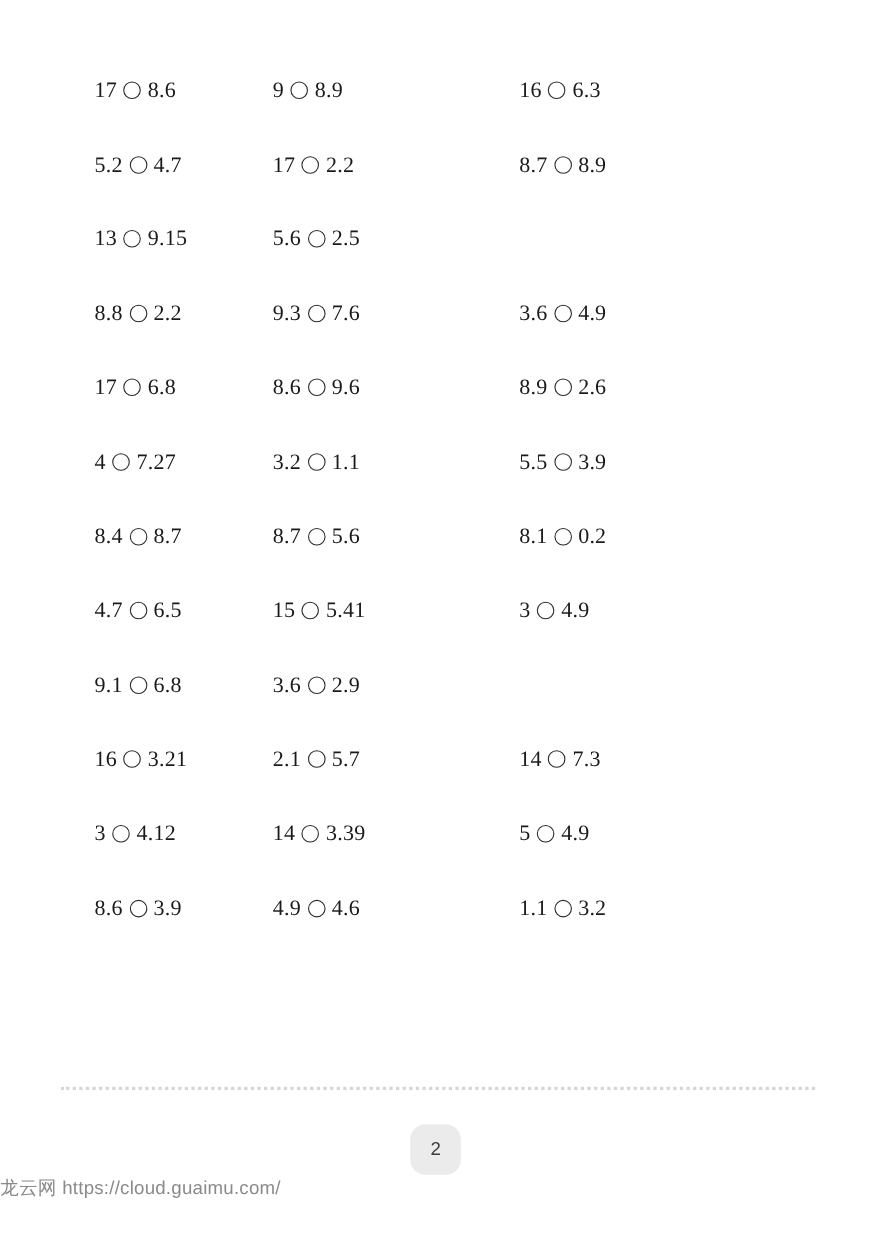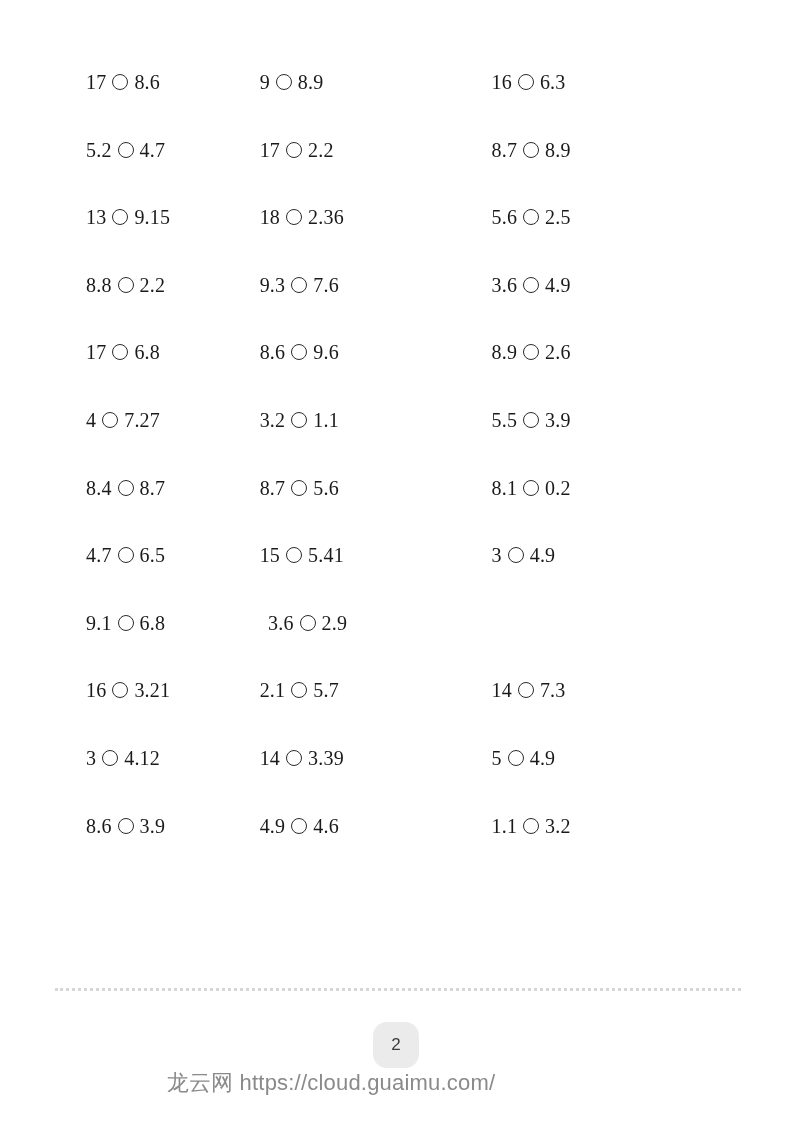--- a/index.html
+++ b/index.html
@@ -28,21 +28,20 @@
     top: 0;
     width: 793px;
     padding-top: 72px;
     box-sizing: border-box;
   }
 
   .row {
     display: flex;
     height: 67.6px;
     align-items: flex-start;
-    gap: 20px;
   }
 
   .cell {
     box-sizing: border-box;
     display: flex;
     align-items: center;
     font-size: 20px;
     line-height: 1;
     white-space: nowrap;
     letter-spacing: 0.2px;
@@ -92,23 +91,23 @@
     font-family: "Liberation Sans", sans-serif;
     font-size: 17px;
     color: #3c3c3c;
   }
 
   .watermark {
     position: absolute;
     left: 0;
     top: 1068px;
     width: 662px;
-    text-align: center;
+    text-align: left;
     font-family: "Liberation Sans", "DejaVu Sans", sans-serif;
-    font-size: 22px;
+    font-size: 17px;
     color: #8a8a8a;
     letter-spacing: 0.2px;
   }
 </style>
 </head>
 <body>
 
 <div class="page">
 
   <div class="worksheet" id="worksheet-grid">
@@ -145,25 +144,20 @@
           <span class="compare-circle"></span>
           <span class="operand">8.9</span>
         </div>
       </div>
       <div class="row">
         <div class="cell col-1">
           <span class="operand">13</span>
           <span class="compare-circle"></span>
           <span class="operand">9.15</span>
         </div>
-        <div class="cell col-2">
-          <span class="operand">18</span>
-          <span class="compare-circle"></span>
-          <span class="operand">2.36</span>
-        </div>
         <div class="cell col-3">
           <span class="operand">5.6</span>
           <span class="compare-circle"></span>
           <span class="operand">2.5</span>
         </div>
       </div>
       <div class="row">
         <div class="cell col-1">
           <span class="operand">8.8</span>
           <span class="compare-circle"></span>

